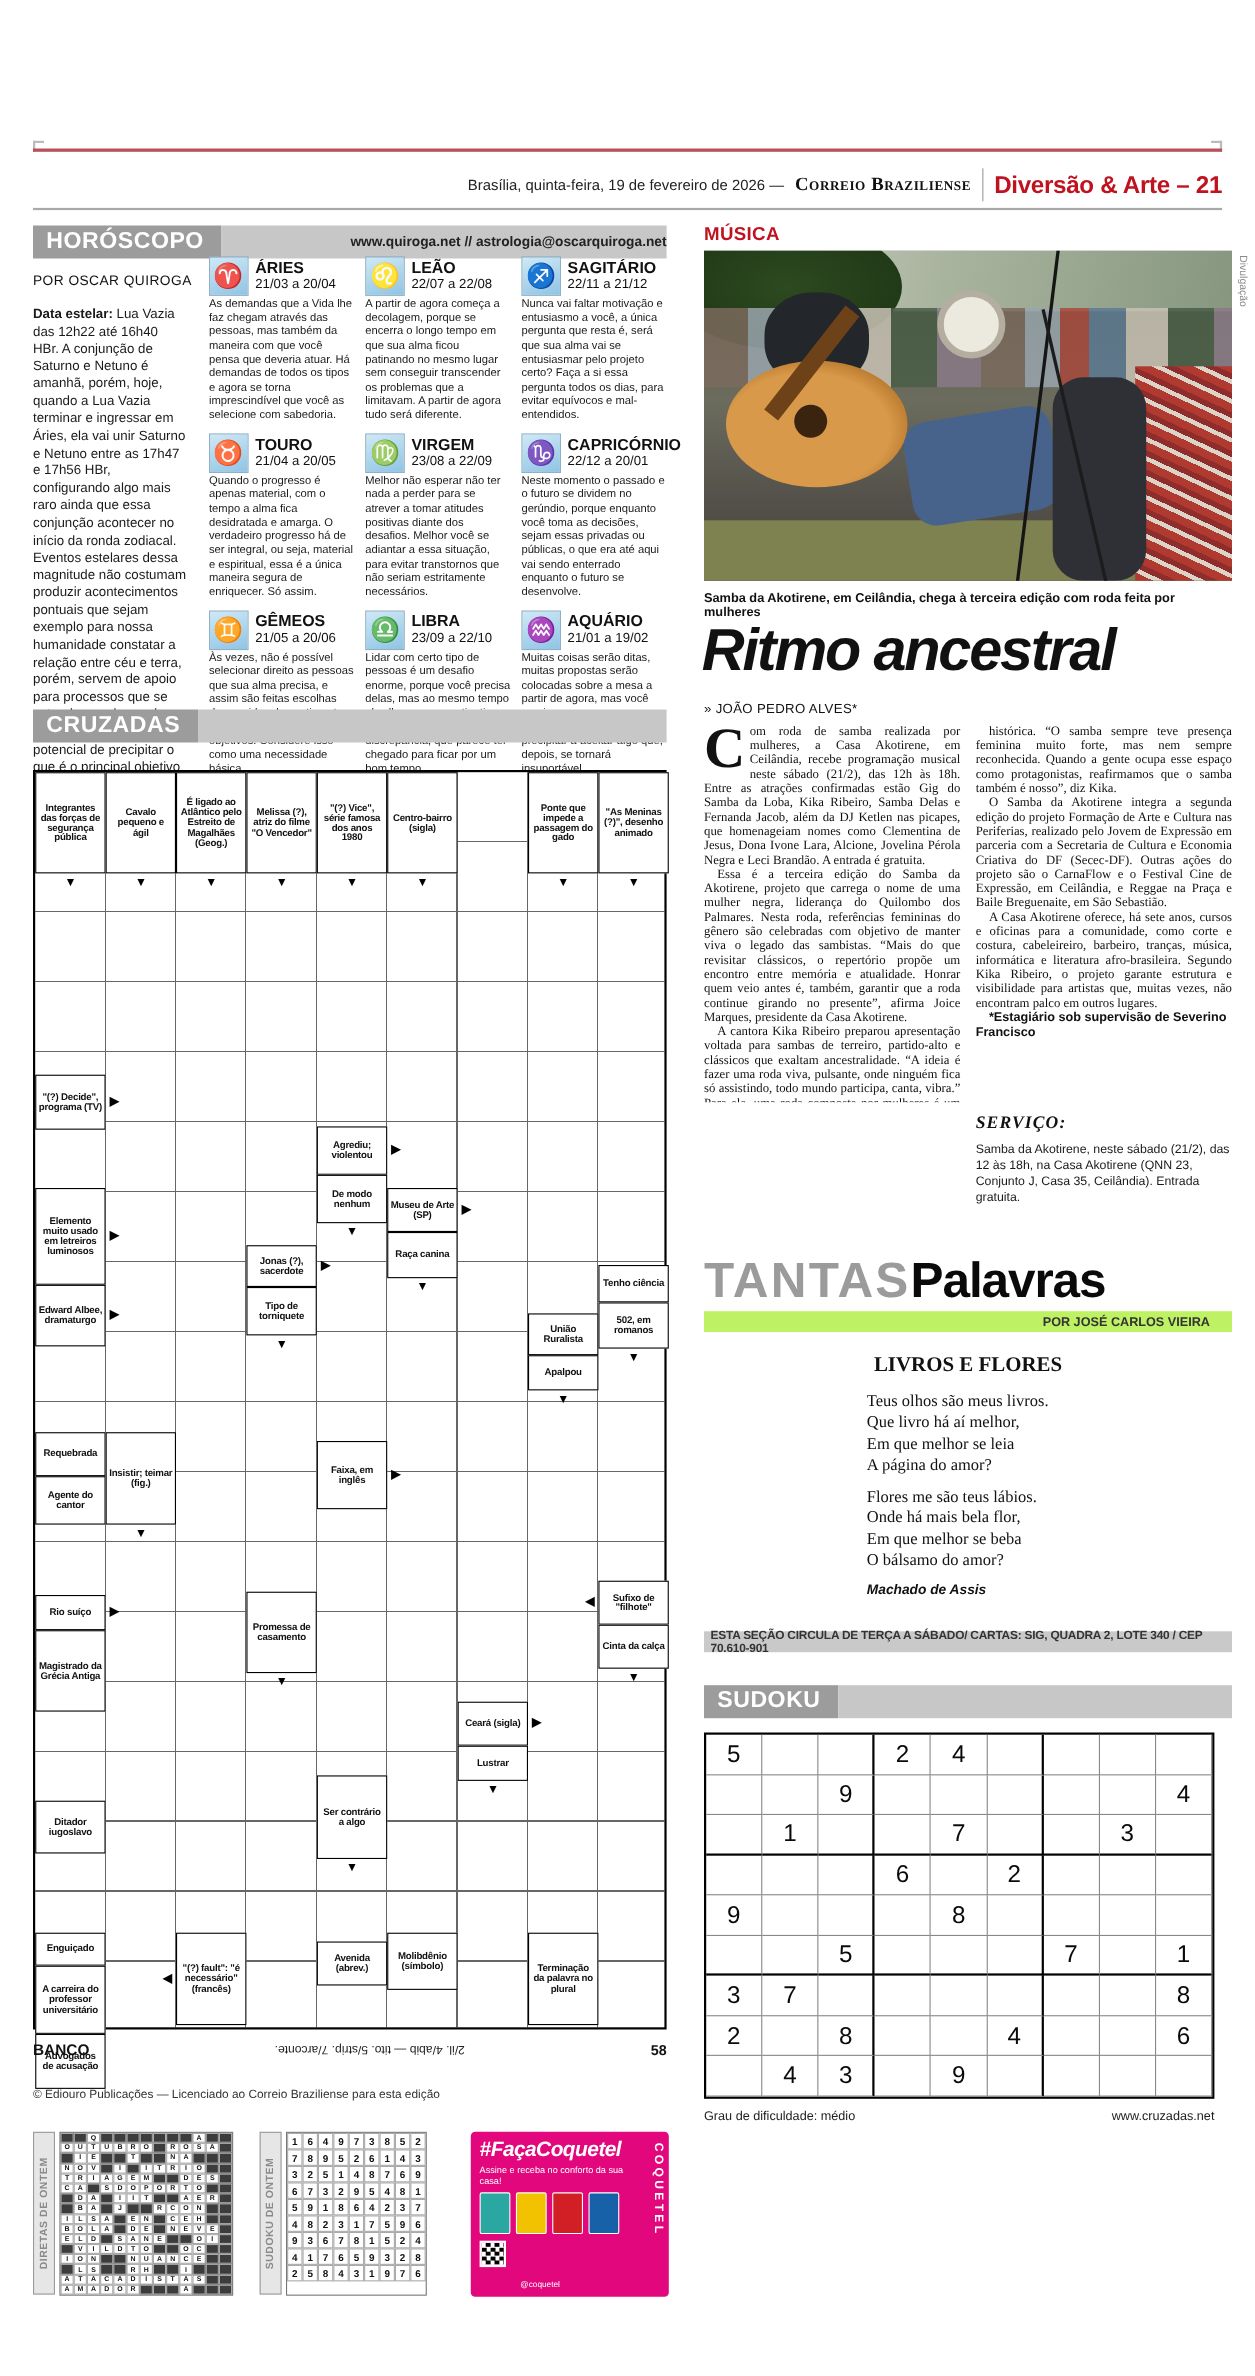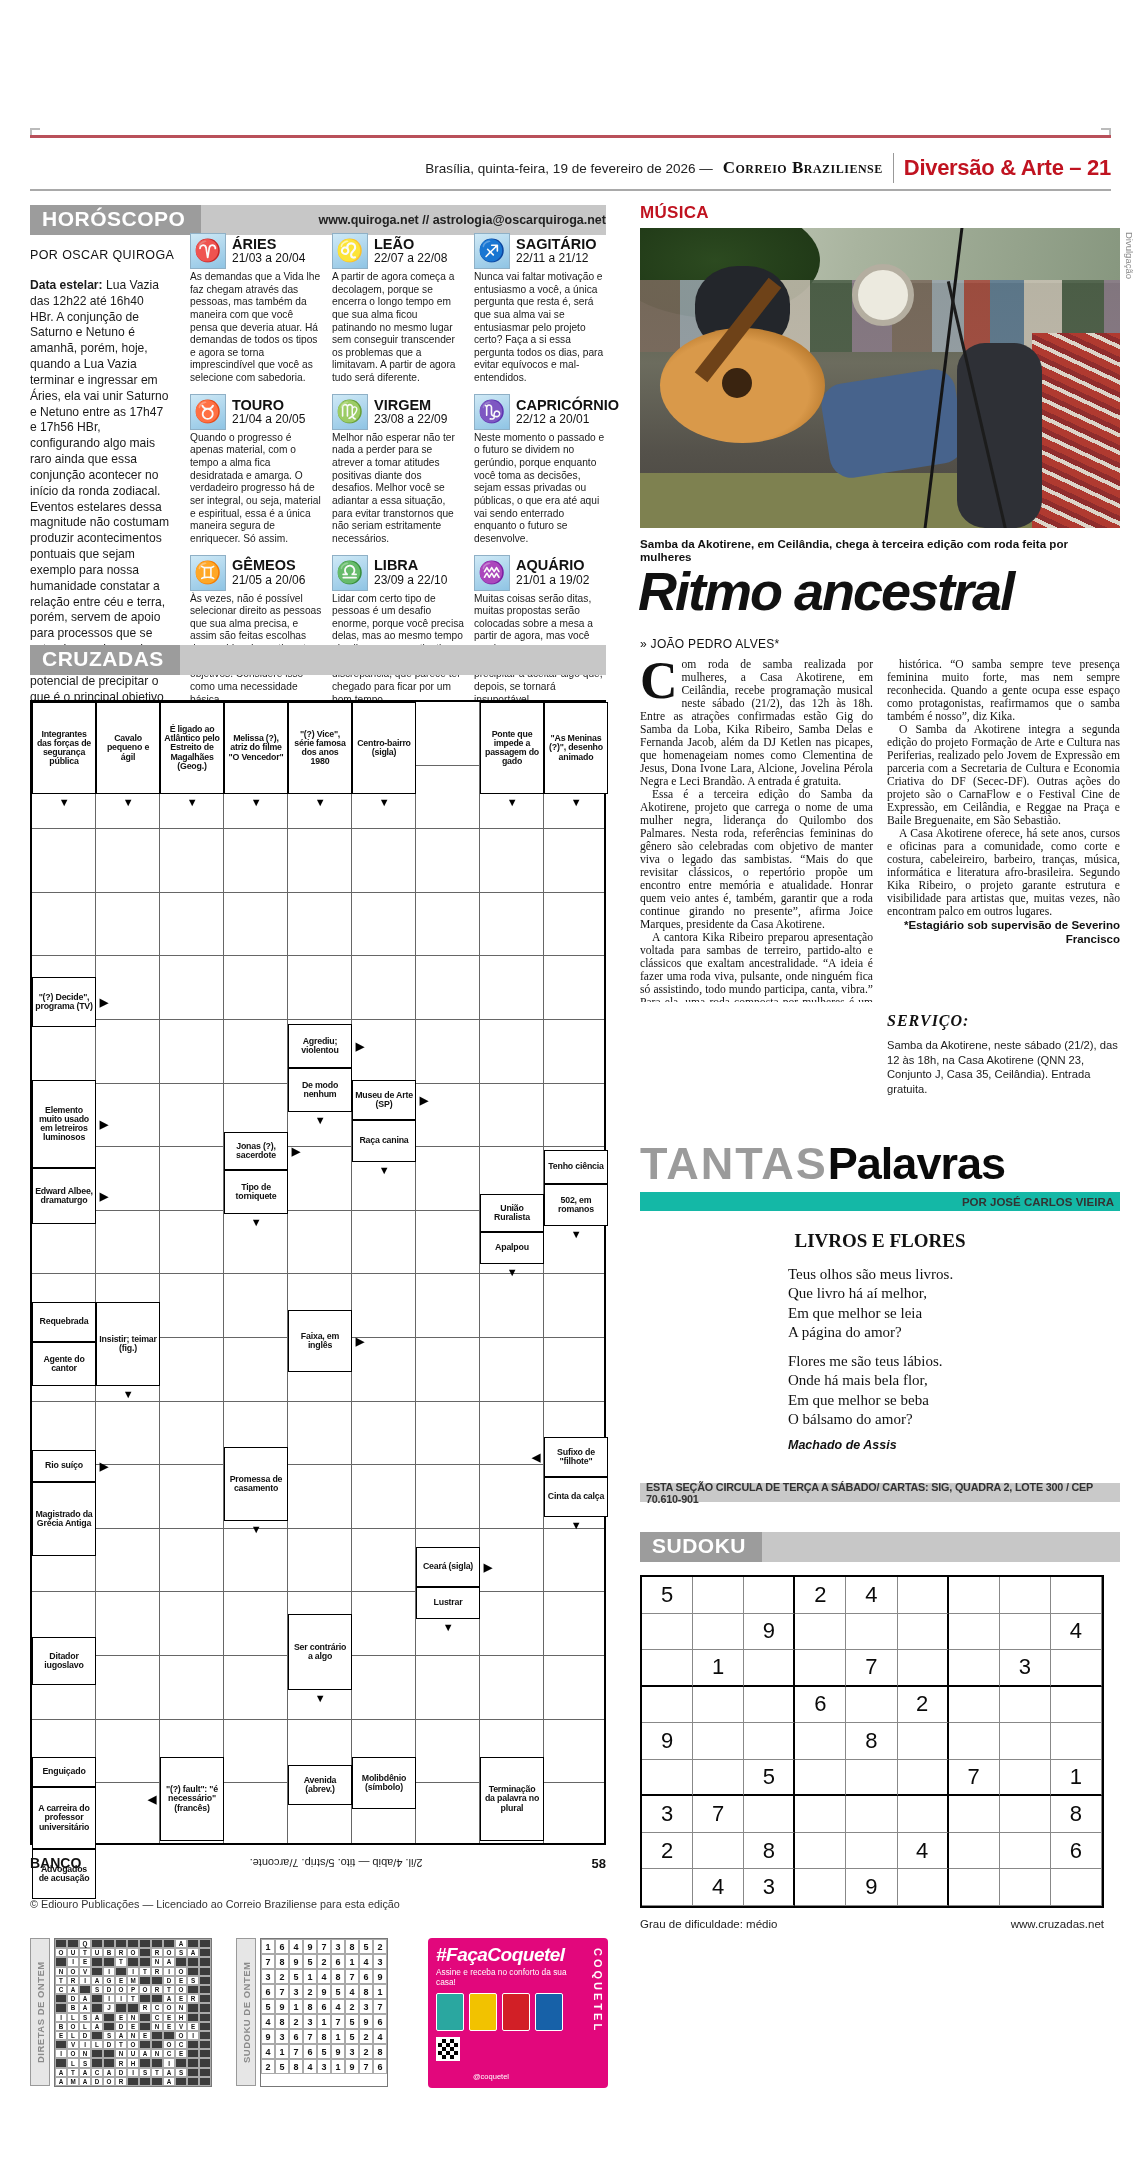--- a/index.html
+++ b/index.html
@@ -85,30 +85,30 @@
   .ph-mic2 { position:absolute; left:336px; top:50px; width:3px; height:260px; background:#1c1c1c; transform:rotate(-13deg); }
 
   .caption { left:640px; top:537px; width:480px; font-weight:bold; font-size:11.6px; }
   .headline { left:638px; top:560px; width:482px; font-style:italic; font-weight:bold; font-size:54px; letter-spacing:-2px; }
   .art-byline { left:640px; top:637px; font-size:12px; letter-spacing:.3px; }
   .art-cols { left:640px; top:658px; width:480px; height:344px; display:flex; gap:14px; overflow:hidden; }
   .art-col { width:233px; font-family:"Liberation Serif",serif; font-size:11.6px; line-height:1.12; text-align:justify; }
   .art-col p { text-indent:12px; margin:0; }
   .art-col p.first { text-indent:0; }
   .dropcap { float:left; font-size:52px; line-height:.82; font-weight:bold; padding:2px 4px 0 0; font-family:"Liberation Serif",serif; }
-  .estagiario { font-family:"Liberation Sans",sans-serif; font-weight:bold; font-size:11.5px; margin-top:10px; line-height:1.25; text-align:right; }
+  .estagiario { font-family:"Liberation Sans",sans-serif; font-weight:bold; font-size:11.5px; margin-top:10px; line-height:1.25; text-align:left; }
   .servico { left:887px; top:1012px; width:233px; }
   .servico-title { font-family:"Liberation Serif",serif; font-style:italic; font-weight:bold; font-size:16px; letter-spacing:1px; margin-bottom:8px; }
   .servico-text { font-size:11.2px; line-height:1.3; color:#1a1a1a; }
 
   
   .tantas { left:640px; top:1138px; width:480px; font-weight:bold; font-size:45px; letter-spacing:-1px; }
   .tantas .t1 { color:#9b9b9b; letter-spacing:2px; }
   .tantas .t2 { color:#0a0a0a; }
-  .tantas-bar { left:640px; top:1192px; width:480px; height:19px; background:#14b8a6; display:flex; align-items:center; justify-content:flex-end; padding-right:6px; font-size:11.5px; font-weight:bold; color:#333; }
+  .tantas-bar { left:640px; top:1192px; width:480px; height:19px; background:#bef264; display:flex; align-items:center; justify-content:flex-end; padding-right:20px; font-size:11.5px; font-weight:bold; color:#333; }
   .poem-title { left:640px; top:1230px; width:480px; text-align:center; font-family:"Liberation Serif",serif; font-weight:bold; font-size:19px; }
   .poem { left:788px; top:1265px; width:320px; font-family:"Liberation Serif",serif; font-size:15px; line-height:1.29; white-space:pre-line; }
   .poem-author { left:788px; top:1438px; font-weight:bold; font-style:italic; font-size:12.5px; }
   .secao-bar { left:640px; top:1483px; width:480px; height:19px; background:#c9c9c9; display:flex; align-items:center; padding-left:6px; font-size:10.8px; font-weight:bold; color:#333; letter-spacing:-.2px; }
 
   
   .sudoku-banner { left:640px; top:1532px; width:480px; }
   .sudoku-grid { left:640px; top:1575px; width:464px; height:333px; display:grid; grid-template-columns:repeat(9,1fr); grid-template-rows:repeat(9,1fr); border:2.5px solid #000; background:#fff; }
   .sd-cell { border-right:1px solid #888; border-bottom:1px solid #888; display:flex; align-items:center; justify-content:center; font-size:22px; color:#0a0a0a; }
   .sd-cell.br3 { border-right:2.5px solid #000; }
@@ -794,21 +794,21 @@
 <div class="abs poem-title">LIVROS E FLORES</div>
 <div class="abs poem" style="top:1265px;">Teus olhos são meus livros.
 Que livro há aí melhor,
 Em que melhor se leia
 A página do amor?</div>
 <div class="abs poem" style="top:1352px;">Flores me são teus lábios.
 Onde há mais bela flor,
 Em que melhor se beba
 O bálsamo do amor?</div>
 <div class="abs poem-author">Machado de Assis</div>
-<div class="abs secao-bar">ESTA SEÇÃO CIRCULA DE TERÇA A SÁBADO/ CARTAS: SIG, QUADRA 2, LOTE 300 / CEP 70.610-901</div>
+<div class="abs secao-bar">ESTA SEÇÃO CIRCULA DE TERÇA A SÁBADO/ CARTAS: SIG, QUADRA 2, LOTE 340 / CEP 70.610-901</div>
 
 <div class="abs banner sudoku-banner">
   <span class="banner-title">SUDOKU</span>
   <span class="banner-rest"></span>
 </div>
 <div class="abs sudoku-grid" id="sudoku-grid">
     <div class="sd-cell">5</div>
     <div class="sd-cell"></div>
     <div class="sd-cell br3"></div>
     <div class="sd-cell">2</div>

